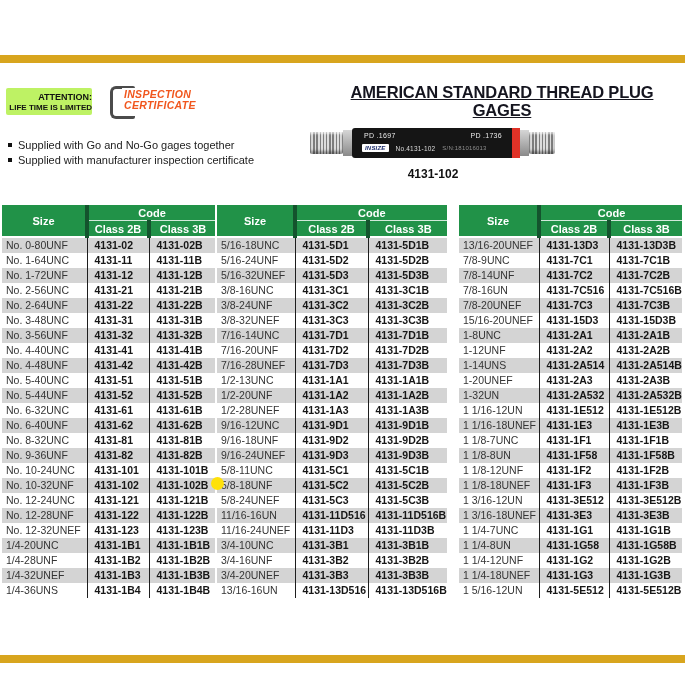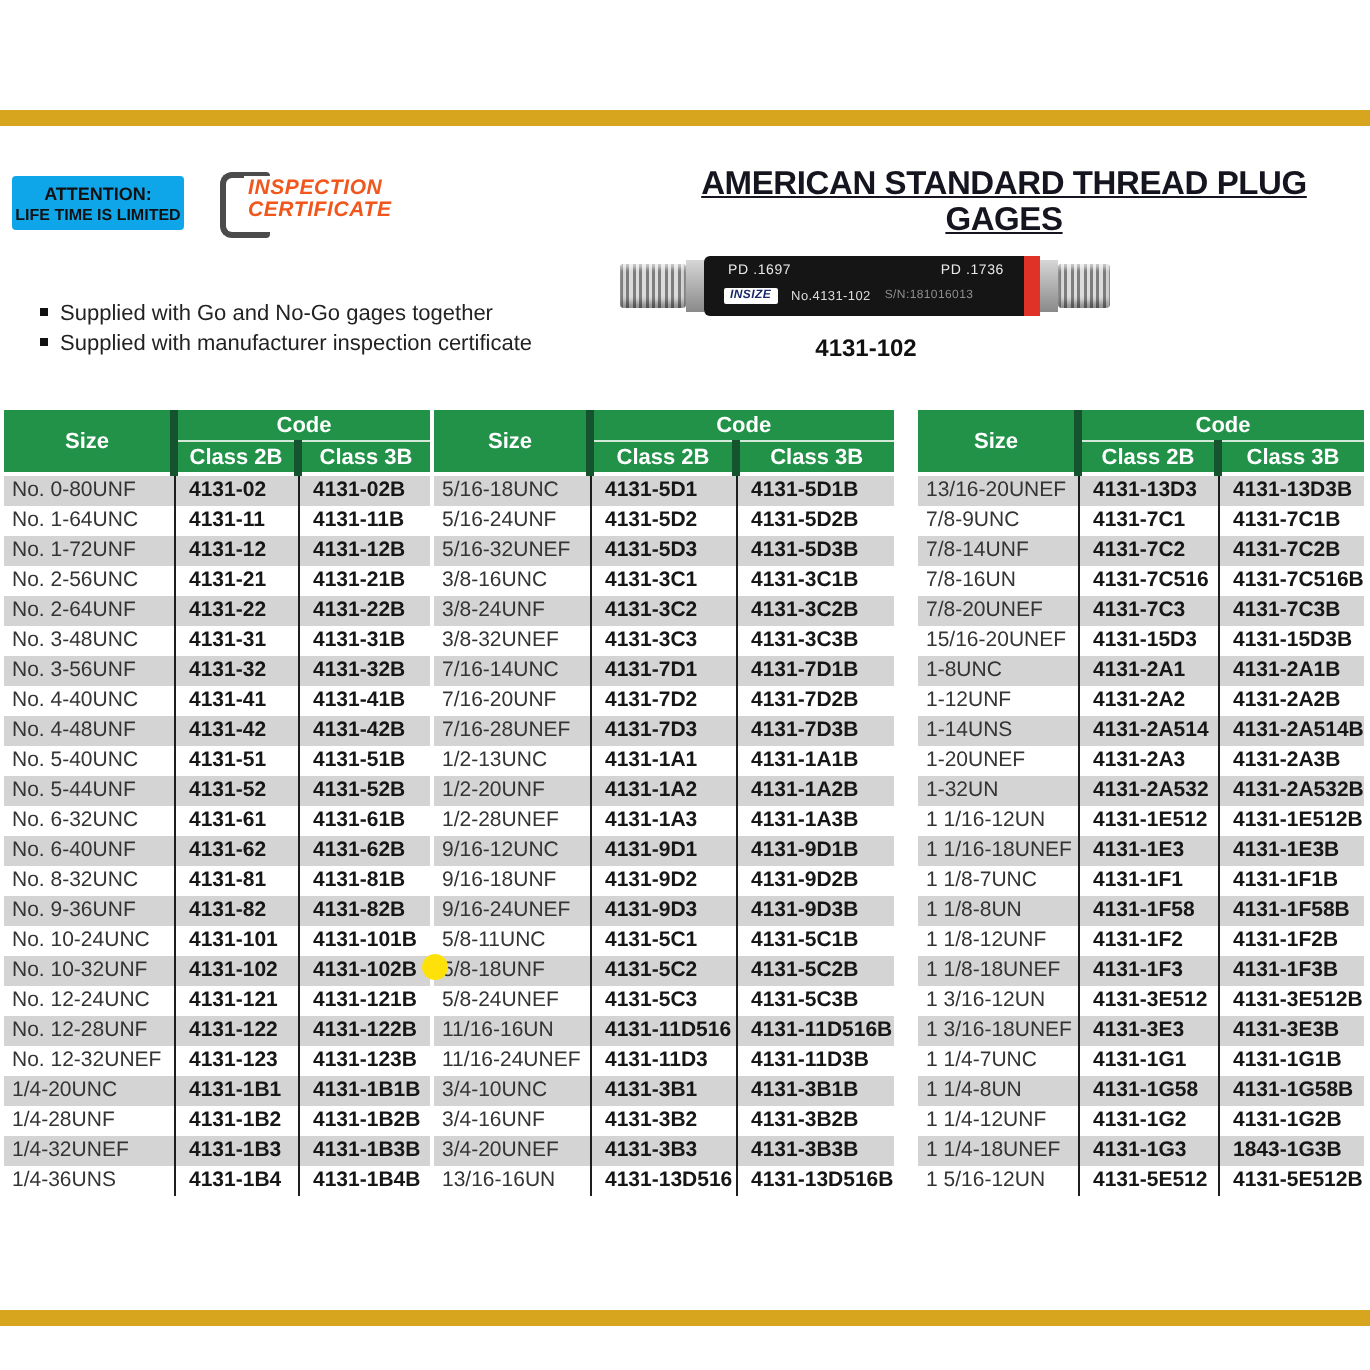--- a/index.html
+++ b/index.html
@@ -12,22 +12,22 @@
   .page{position:relative;width:685px;height:685px;background:#fff;}
 
   
   .gold-bar{position:absolute;left:0;width:685px;height:8px;background:#d8a51e;}
   .gold-bar.top{top:55px;}
   .gold-bar.bottom{top:655px;}
 
   
   .badge{
     position:absolute;left:6px;top:88px;width:86px;height:27px;
-    background:#0ea5e9;border-radius:2px;
-    display:flex;flex-direction:column;justify-content:center;align-items:center;
+    background:#bef264;border-radius:2px;
+    display:flex;flex-direction:column;justify-content:center;align-items:flex-end;
     font-weight:bold;color:#111;text-align:center;
   }
   .badge .l1{font-size:9px;line-height:11px;}
   .badge .l2{font-size:8px;line-height:9px;}
 
   
   .cert{position:absolute;left:110px;top:86px;width:100px;height:32px;padding-left:16px;}
   .cert-bracket{
     position:absolute;left:0;top:0;width:22px;height:27px;
     border:3px solid #4b4b4b;border-right:none;
@@ -40,21 +40,21 @@
   }
 
   
   .title{
     position:absolute;left:322px;top:83px;width:360px;margin:0;
     font-size:16.5px;line-height:18px;font-weight:bold;color:#15151f;
     text-align:center;letter-spacing:-0.2px;text-decoration:underline;
   }
 
   
-  .bullets{position:absolute;left:8px;top:138px;margin:12px;padding:0;list-style:none;}
+  .bullets{position:absolute;left:8px;top:138px;margin:0;padding:0;list-style:none;}
   .bullets li{
     font-size:11px;line-height:15px;color:#222;white-space:nowrap;
   }
   .bullets li::before{
     content:"";display:inline-block;width:4px;height:4px;background:#111;
     margin:0 6px 2px 0;
   }
 
   
   .gage{
@@ -568,21 +568,21 @@
           <td class="code-cell">4131-1G58B</td>
         </tr>
         <tr>
           <td class="size-cell">1 1/4-12UNF</td>
           <td class="code-cell">4131-1G2</td>
           <td class="code-cell">4131-1G2B</td>
         </tr>
         <tr>
           <td class="size-cell">1 1/4-18UNEF</td>
           <td class="code-cell">4131-1G3</td>
-          <td class="code-cell">1843-1G3B</td>
+          <td class="code-cell">4131-1G3B</td>
         </tr>
         <tr>
           <td class="size-cell">1 5/16-12UN</td>
           <td class="code-cell">4131-5E512</td>
           <td class="code-cell">4131-5E512B</td>
         </tr>
       </tbody>
   </table>
 
   <div class="hl-dot"></div>

